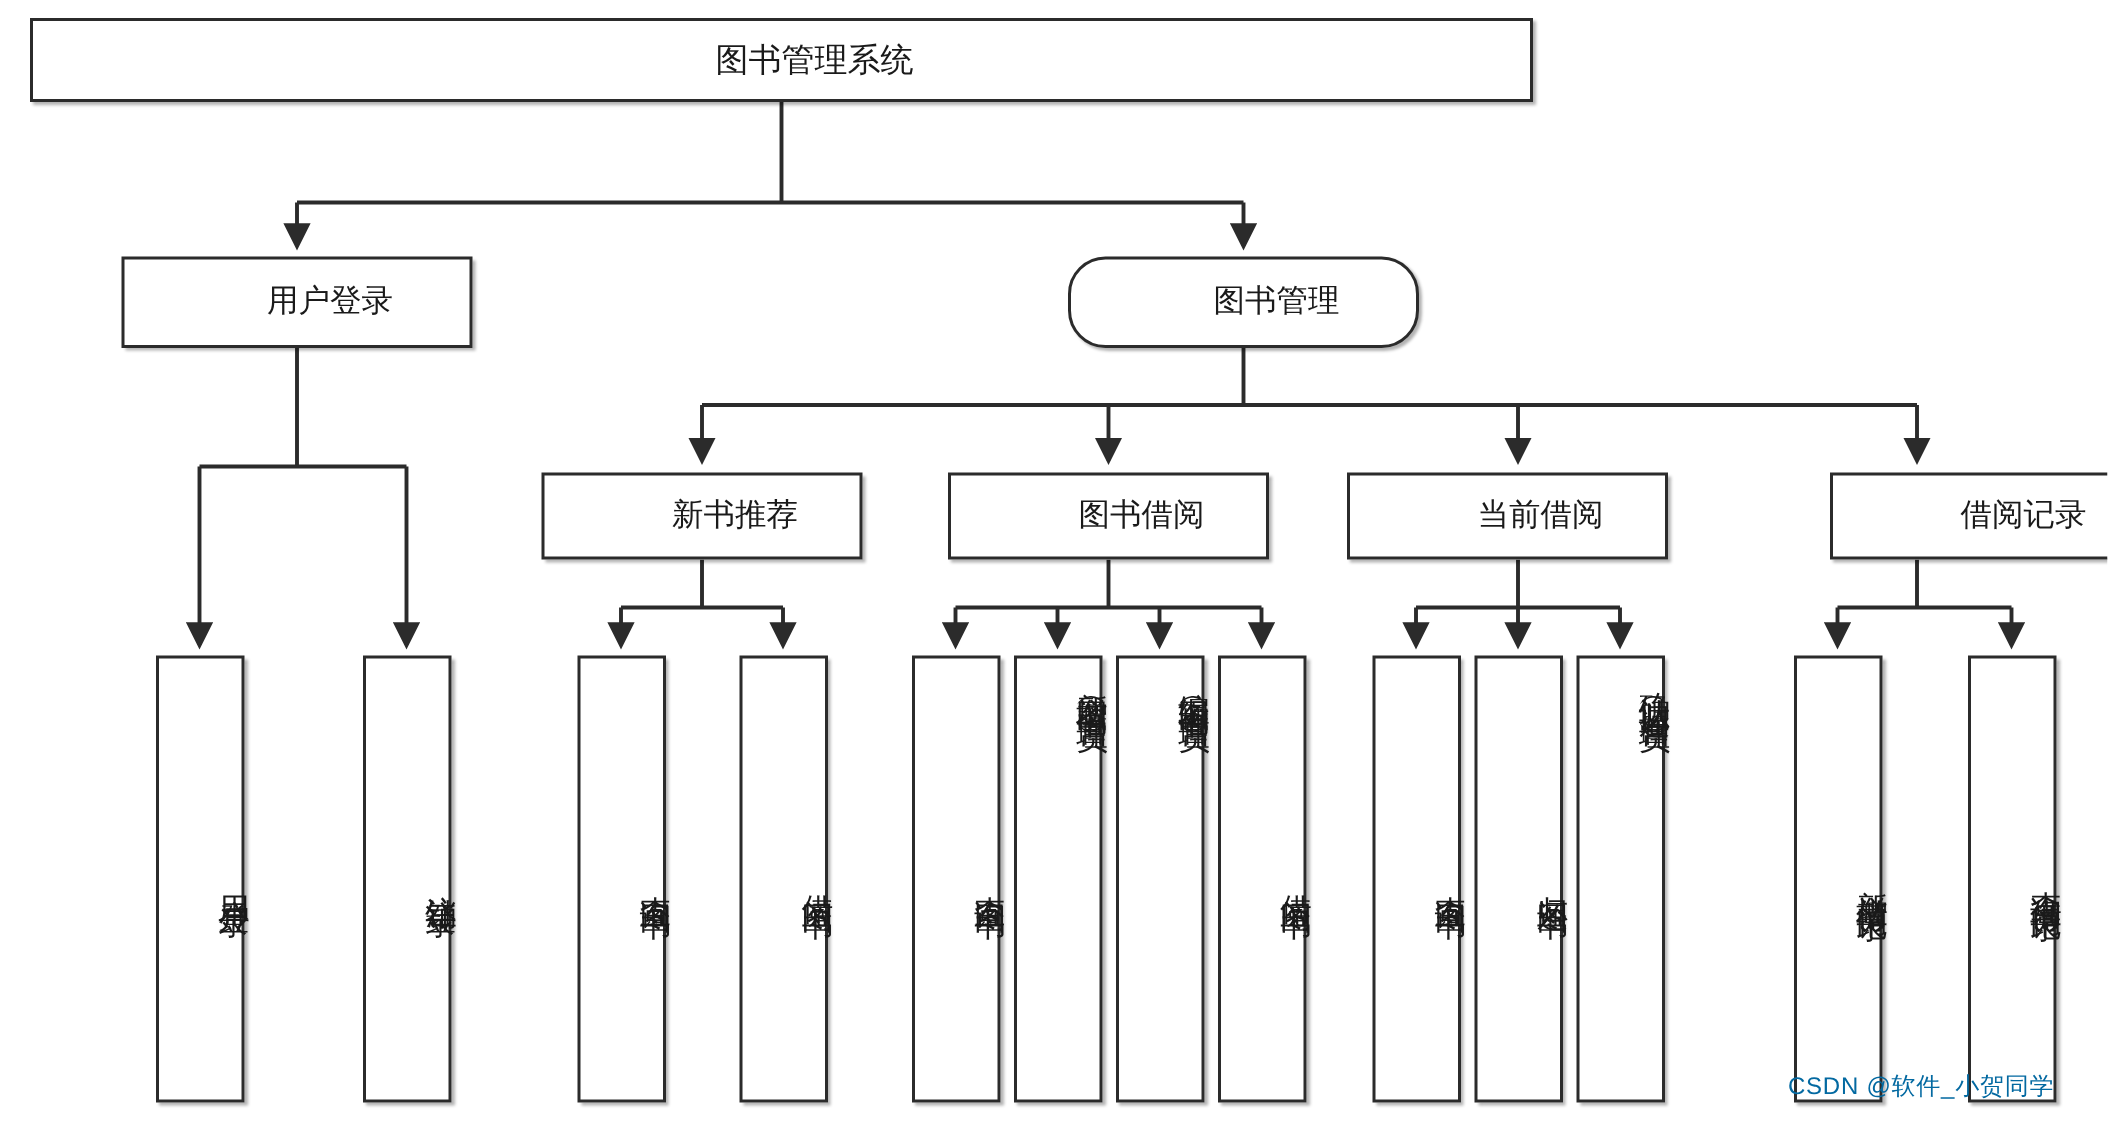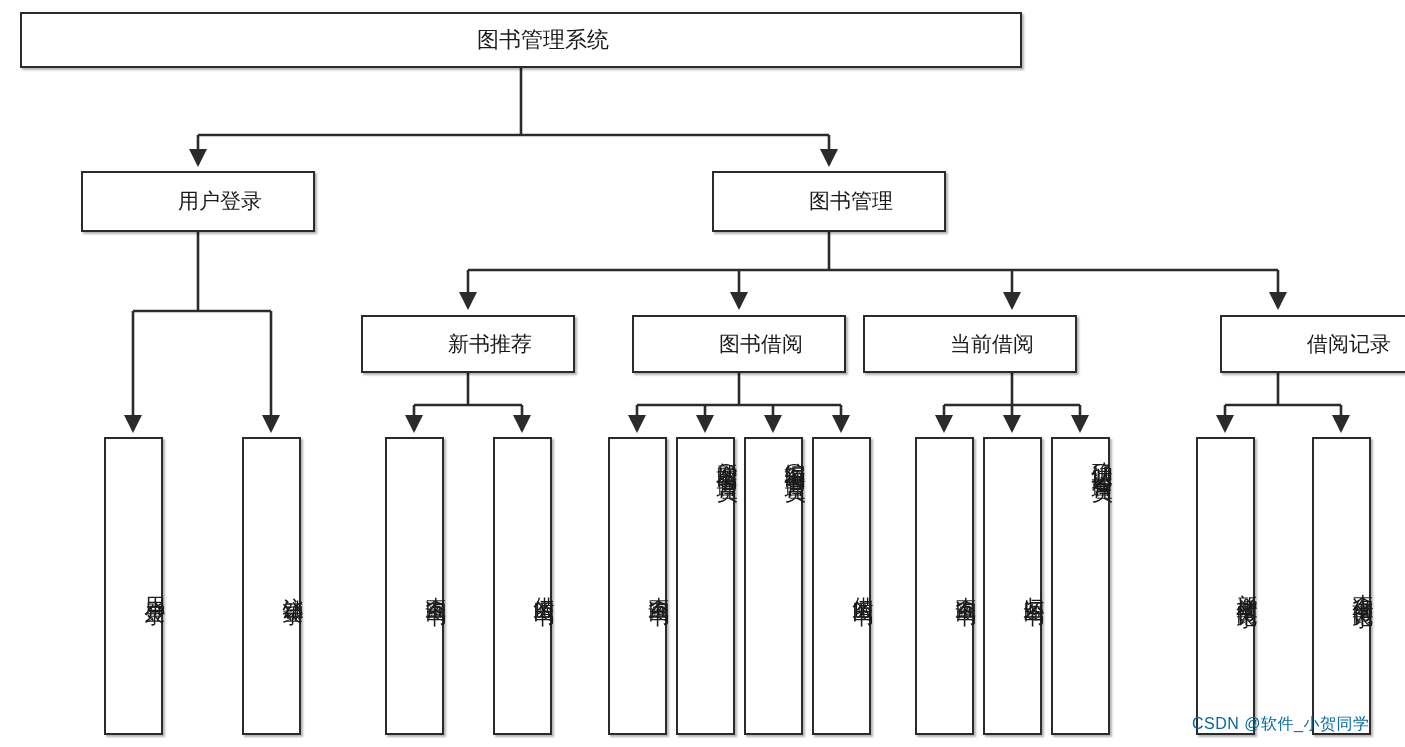--- a/index.html
+++ b/index.html
@@ -133,31 +133,31 @@
     </g>
   </svg>
 
   <div class="node root" style="left:20px; top:12px; width:1002px; height:56px;">
     <span class="node-label">图书管理系统</span>
   </div>
 
   <div class="node level1" style="left:81px; top:171px; width:234px; height:61px;">
     <span class="node-label">用户登录</span>
   </div>
-  <div class="node level1" style="left:712px; top:171px; width:234px; height:61px;">
+  <div class="node level1" style="left:712px; top:171px; width:234px; height:61px;border-radius:25px;">
     <span class="node-label">图书管理</span>
   </div>
 
   <div class="node level2" style="left:632px; top:315px; width:214px; height:58px;">
     <span class="node-label">图书借阅</span>
   </div>
   <div class="node level2" style="left:361px; top:315px; width:214px; height:58px;">
     <span class="node-label">新书推荐</span>
   </div>
-  <div class="node level2" style="left:863px; top:315px; width:214px; height:58px;">
+  <div class="node level2" style="left:898px; top:315px; width:214px; height:58px;">
     <span class="node-label">当前借阅</span>
   </div>
   <div class="node level2" style="left:1172px; top:315px; width:214px; height:58px;margin-left:48px;">
     <span class="node-label">借阅记录</span>
   </div>
 
   <div class="node leaf centered" style="left:104px; top:437px; width:59px; height:298px;">
     <span class="node-label">用户登录</span>
   </div>
   <div class="node leaf centered" style="left:242px; top:437px; width:59px; height:298px;">

